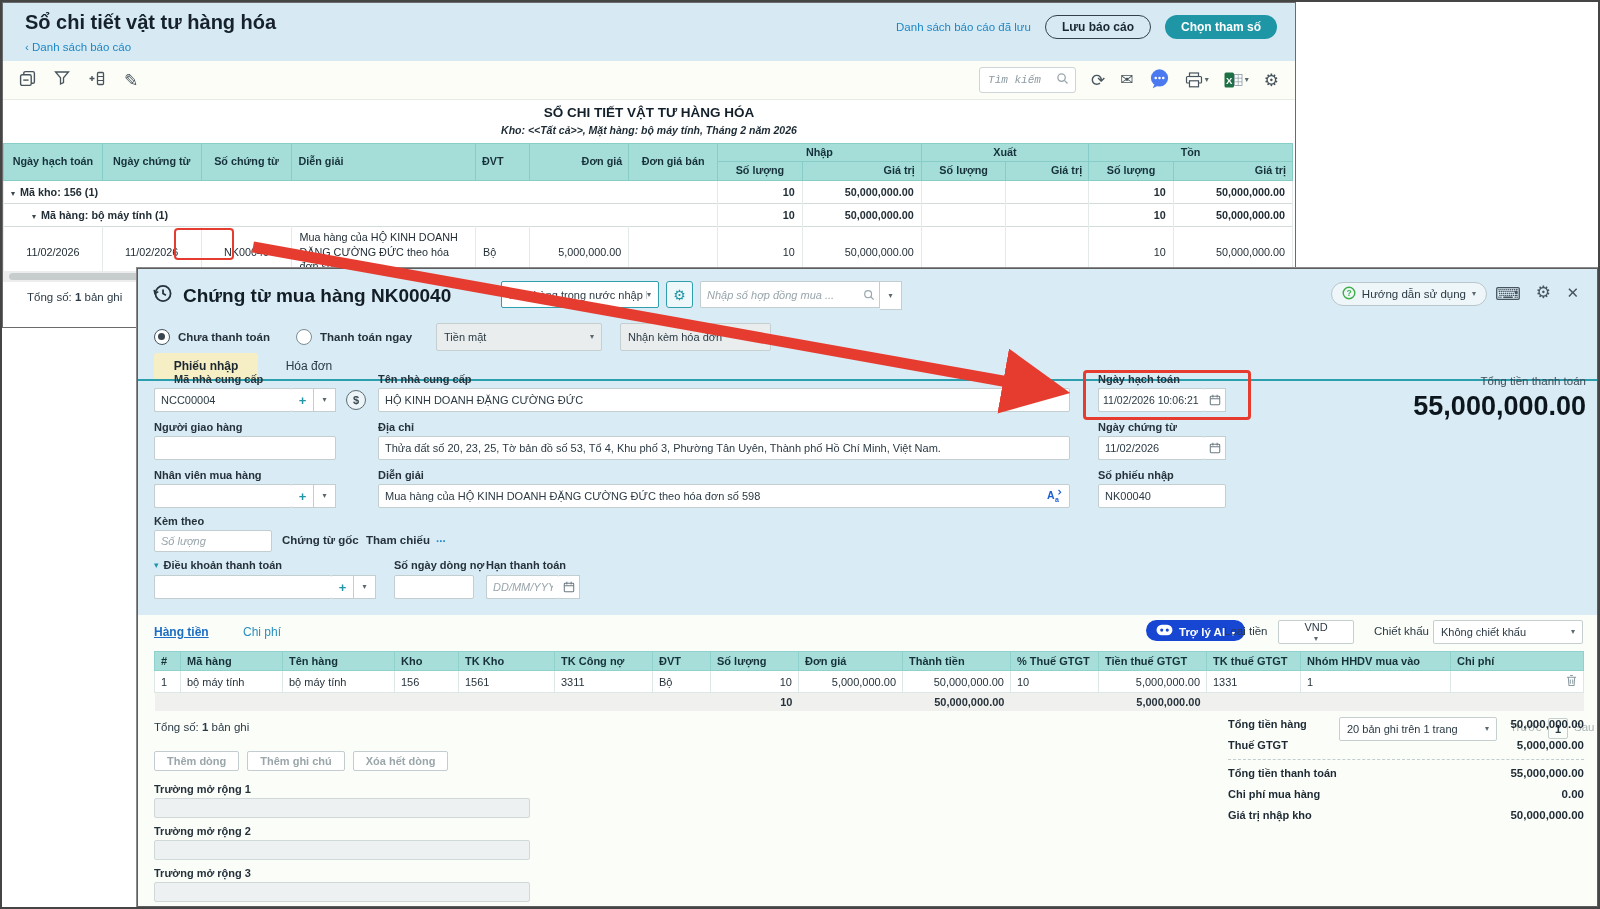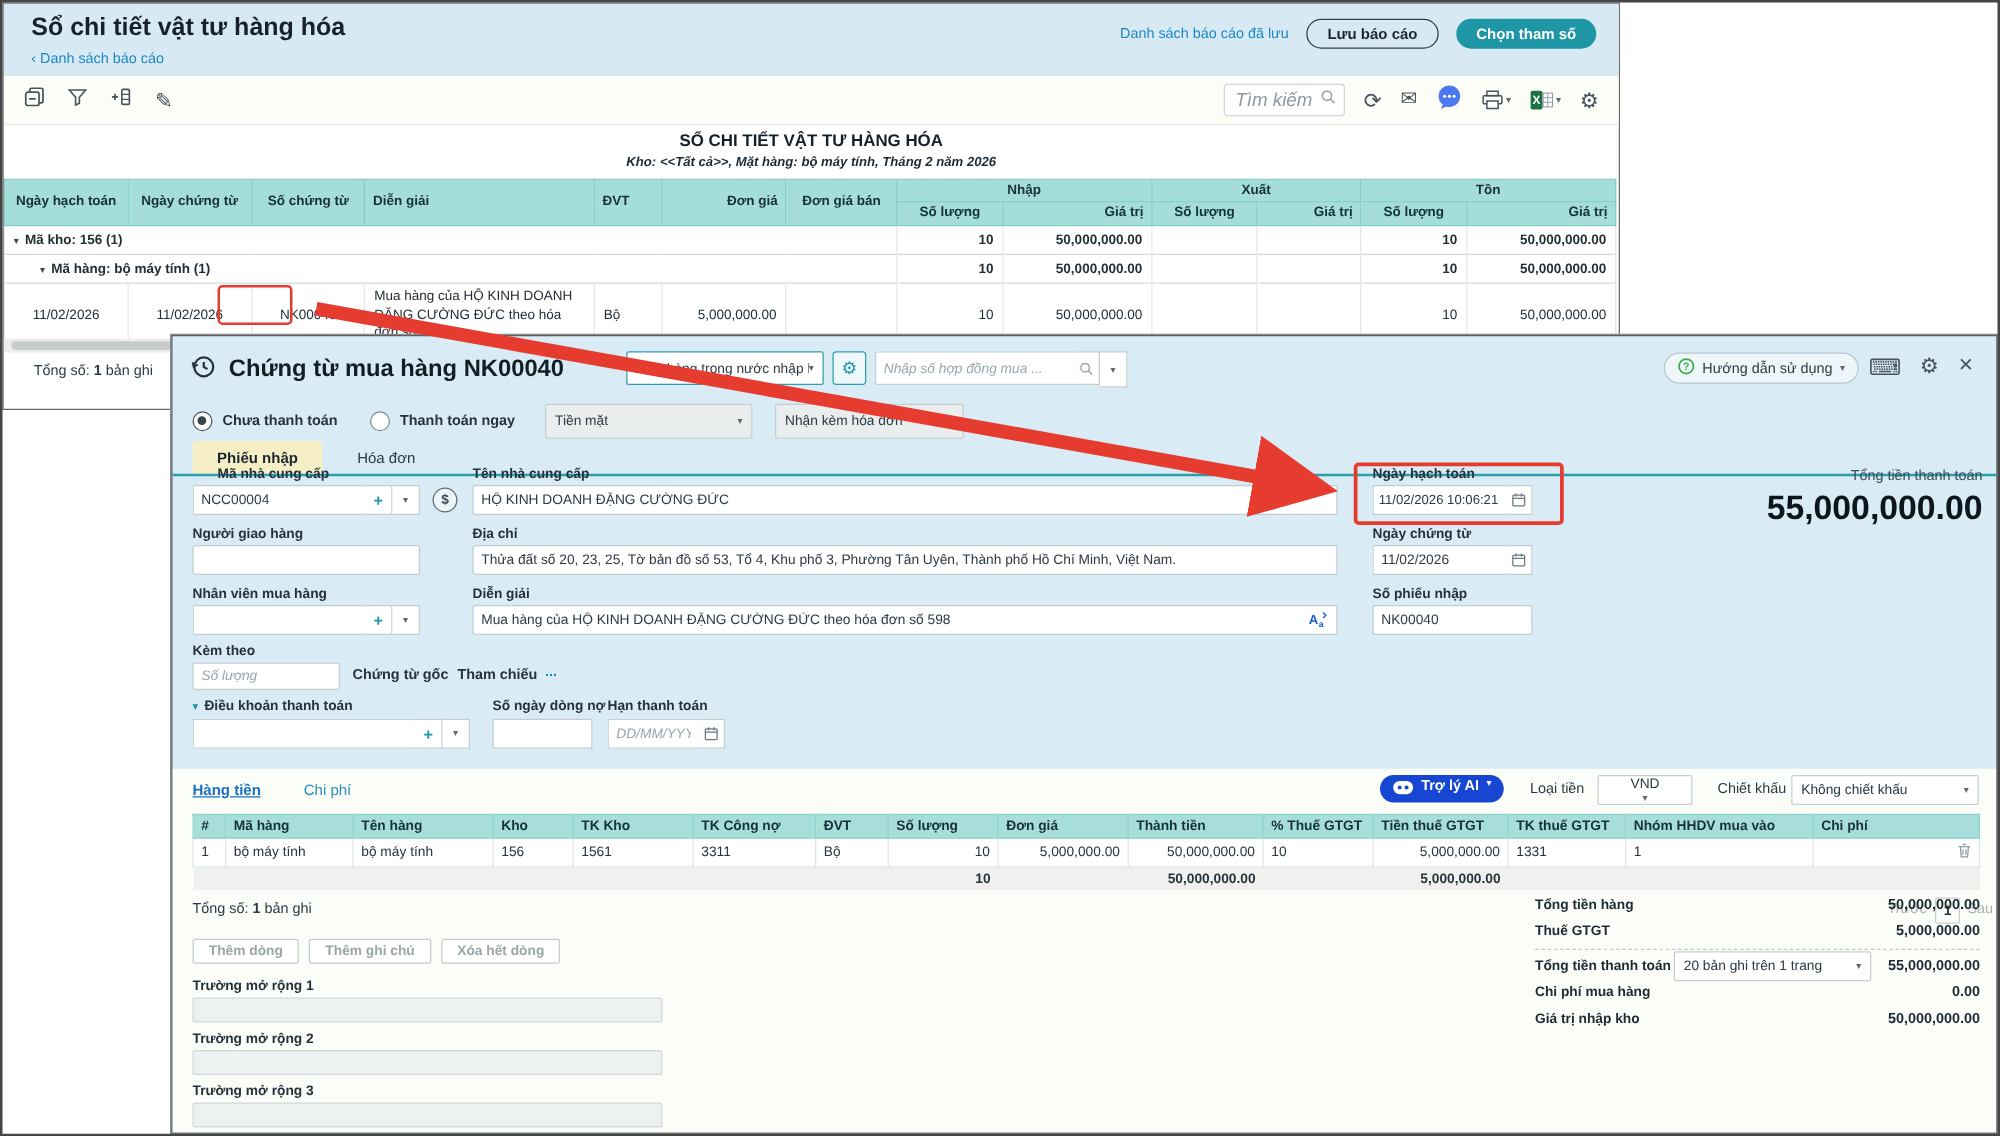--- a/index.html
+++ b/index.html
@@ -15,21 +15,21 @@
   .bgw-crumb{position:absolute;left:22px;top:38px;font-size:11.5px;color:#1d87c6;cursor:pointer;}
   .bgw-actions{position:absolute;right:18px;top:12px;display:flex;align-items:center;gap:14px;}
   .link{color:#1d87c6;font-size:11.5px;cursor:pointer;}
   .pill-outline{border:1.5px solid #33414a;border-radius:14px;padding:4px 16px;font-size:12px;font-weight:700;color:#1b2730;background:transparent;cursor:pointer;}
   .pill-teal{border:none;border-radius:14px;padding:5px 16px;font-size:12px;font-weight:700;color:#fff;background:#1f96a6;cursor:pointer;}
   .bgw-toolbar{position:absolute;left:0;top:58px;right:0;height:38px;background:#fbfdf6;border-bottom:1px solid #e6ebe4;display:flex;align-items:center;padding:0 16px;}
   .tb-icons{display:flex;align-items:center;gap:18px;color:#47545e;}
   .tb-right{margin-left:auto;display:flex;align-items:center;gap:15px;color:#47545e;}
   .tb-glyph{font-size:15px;line-height:1;cursor:pointer;}
   .searchbox{display:flex;align-items:center;gap:4px;border:1px solid #ccd6d8;border-radius:3px;background:#fff;height:24px;padding:0 6px;}
-  .searchbox input{border:none;outline:none;width:62px;font-size:15px;font-style:italic;color:#56646c;background:transparent;font-family:Liberation Sans, sans-serif;text-align:center;}
+  .searchbox input{border:none;outline:none;width:62px;font-size:11px;font-style:italic;color:#56646c;background:transparent;font-family:Liberation Mono, monospace;}
   .searchbox input::placeholder{color:#8d9aa1;font-style:italic;}
   .caret{font-size:8px;color:#5a6870;line-height:1;}
   .rep-title{position:absolute;left:0;top:102px;width:100%;text-align:center;font-size:13.5px;font-weight:700;color:#13202a;}
   .rep-sub{position:absolute;left:0;top:121px;width:100%;text-align:center;font-size:10.5px;font-weight:700;font-style:italic;color:#1c2a33;}
 
   table.rep{position:absolute;left:0;top:140px;border-collapse:collapse;table-layout:fixed;width:1290px;font-size:10.8px;}
   table.rep th{background:#a5ded9;color:#16313a;font-weight:700;border:1px solid #86cdc7;padding:2px 6px;line-height:1.25;}
   table.rep td{border-left:1px solid #e2ebe9;border-right:1px solid #e2ebe9;padding:2px 7px;color:#222e36;}
   tr.grp td{border-top:1px solid #d4dcda;font-weight:700;padding-top:5px;padding-bottom:5px;}
   tr.data td{border-top:1px solid #d4dcda;border-bottom:1px solid #c9d1cf;padding-top:3px;padding-bottom:3px;}
@@ -66,21 +66,21 @@
   table.items{border-collapse:collapse;table-layout:fixed;width:1429px;font-size:11px;}
   table.items th{background:#a7ded9;color:#16313a;font-weight:700;border:1px solid #8fd2cd;padding:3px 6px;text-align:left;}
   table.items td{border:1px solid #dde8e6;padding:3px 6px;background:#fff;color:#27333c;}
   table.items tr.sum td{background:#f0f0ee;font-weight:700;border:none;border-top:1px solid #d8dcda;}
   .gray-btn{border:1px solid #c3ccce;background:#fff;border-radius:2px;color:#9aa6a9;font-size:11px;font-weight:700;padding:3px 12px;cursor:pointer;font-family:inherit;}
   .ext-inp{background:#eef1f1;border:1px solid #d0d8d9;border-radius:2px;height:20px;}
   .tot-lbl{font-size:11px;font-weight:700;color:#1d2933;}
   .tot-val{font-size:11.5px;font-weight:700;color:#1d2933;text-align:right;}
   .help-pill{display:flex;align-items:center;gap:6px;border:1px solid #b9c6cb;border-radius:14px;background:#eef6f9;padding:3px 10px;font-size:11.5px;color:#2b3a44;cursor:pointer;}
   .icon-glyph{color:#47545e;cursor:pointer;line-height:1;}
-  .ai-pill{display:flex;align-items:flex-start;gap:6px;background:#1646d2;border-radius:13px;color:#fff;font-size:11.5px;font-weight:700;padding:3px 10px;cursor:pointer;}
+  .ai-pill{display:flex;align-items:flex-end;gap:6px;background:#1646d2;border-radius:13px;color:#fff;font-size:11.5px;font-weight:700;padding:3px 10px;cursor:pointer;margin-left:42px;}
   .annot{z-index:50;pointer-events:none;}
   .redbox{border:3px solid #e63c30;border-radius:4px;background:transparent;}
   .pgbox{border:1px solid #c6cfd0;border-radius:2px;font-weight:700;font-size:11px;display:flex;align-items:center;justify-content:center;}
   .mut{color:#aab3b3;font-size:11.5px;}
   .dollar{width:20px;height:20px;border-radius:50%;border:1.5px solid #5a6b74;color:#3c4a53;font-size:11px;font-weight:700;display:flex;align-items:center;justify-content:center;background:#eef5f8;cursor:pointer;}
 </style>
 </head>
 <body>
 
 <div class="abs bgw">
@@ -494,21 +494,21 @@
         <td></td>
           <td></td>
           <td></td>
       </tr>
     </tbody>
   </table>
 
   <div class="abs" style="left:16px;top:452px;font-size:11.5px;">
     <span>Tổng số:</span> <b>1</b> <span>bản ghi</span>
   </div>
-  <div class="abs dd white" style="left:1201px;top:448px;width:158px;height:24px;margin-top:44px;">
+  <div class="abs dd white" style="left:1201px;top:448px;width:158px;height:24px;">
       <span>20 bản ghi trên 1 trang</span>
       <span class="caret">▾</span>
     </div>
   <span class="abs mut" style="left:1372px;top:452px;">Trước</span>
   <div class="abs pgbox" style="left:1410px;top:449px;width:20px;height:21px;">1</div>
   <span class="abs mut" style="left:1436px;top:452px;">Sau</span>
 
   <div class="abs" style="left:16px;top:482px;display:flex;gap:8px;">
     <button class="gray-btn">Thêm dòng</button>
     <button class="gray-btn">Thêm ghi chú</button>

